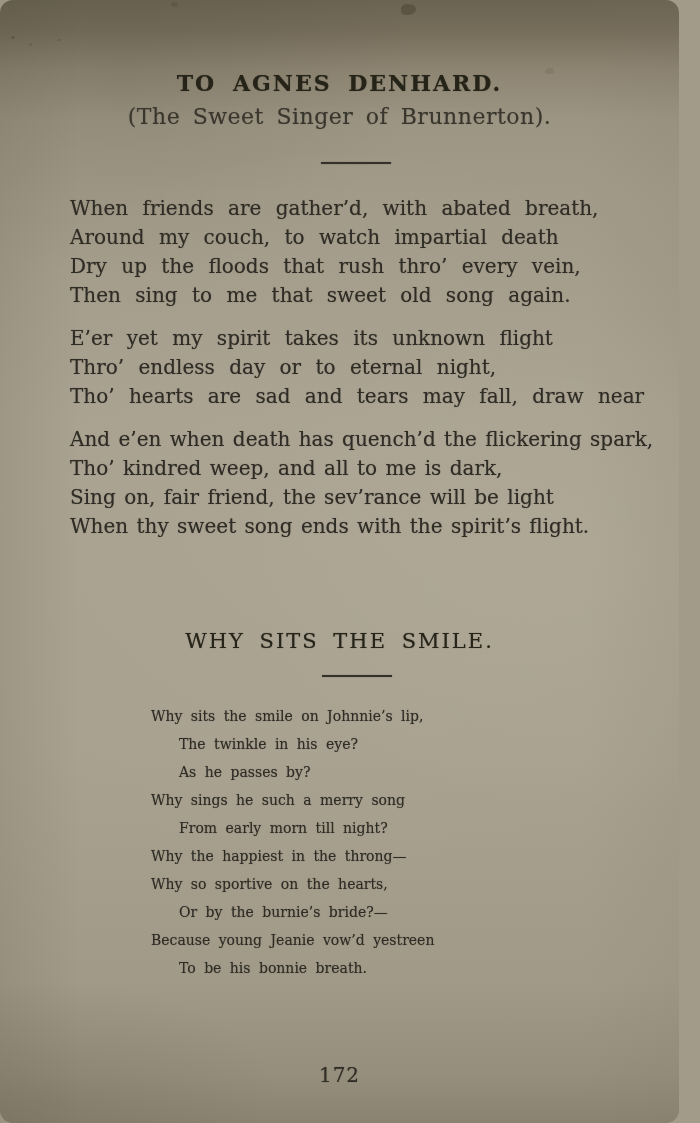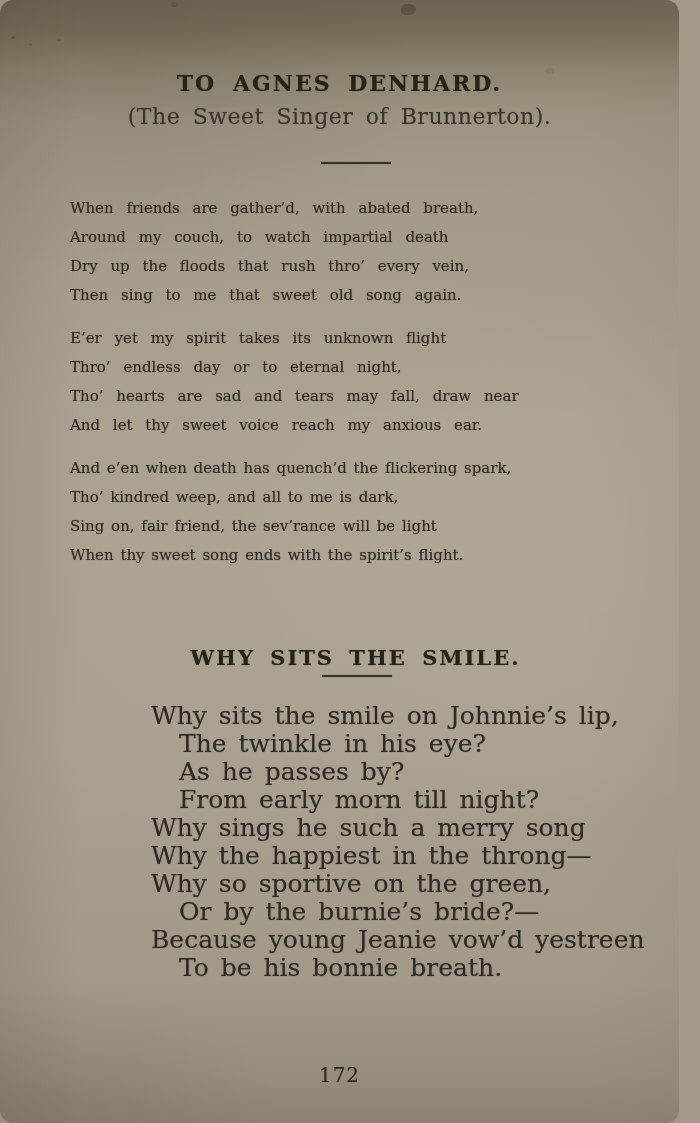--- a/index.html
+++ b/index.html
@@ -58,37 +58,37 @@
   }
   .rule{
     position:absolute;height:2px;background:#33312a;
     box-shadow:0 0 1px rgba(51,49,42,0.8);
   }
   .rule1{left:321px;top:162px;width:70px;}
   .rule2{left:322px;top:675px;width:70px;}
 
   .poem1{
     position:absolute;left:70px;top:194px;width:580px;
-    font-size:15px;line-height:29px;
+    font-size:20px;line-height:29px;
     text-shadow:0 0 1px rgba(46,44,37,0.5);
   }
   .stanza{margin:0 0 14px 0;}
   .stanza.ws-wide .pline{word-spacing:8px;}
   .stanza.ws-narrow .pline{word-spacing:2px;}
   .pline{white-space:nowrap;}
 
   .title2{
-    position:absolute;left:0;top:629px;width:100%;margin:16px;
-    text-align:center;font-size:21px;font-weight:700;
+    position:absolute;left:0;top:629px;width:100%;margin:0;
+    text-align:center;font-size:21px;font-weight:400;
     letter-spacing:2px;word-spacing:6px;color:var(--ink_title);
     text-shadow:0 0 1px rgba(38,36,25,0.6);
   }
   .poem2{
     position:absolute;left:151px;top:702px;width:500px;
-    font-size:25px;line-height:28px;word-spacing:4px;
+    font-size:14px;line-height:28px;word-spacing:4px;
     text-shadow:0 0 1px rgba(46,44,37,0.5);
   }
   .poem2 .pline.indent{padding-left:28px;}
 
   .pagenum{
     position:absolute;left:0;top:1063px;width:100%;
     text-align:center;font-size:20px;letter-spacing:1px;color:#2f2d26;
     text-shadow:0 0 1px rgba(47,45,38,0.5);
   }
 </style>
@@ -113,40 +113,39 @@
       <div class="stanza ws-wide">
         <div class="pline">When friends are gather’d, with abated breath,</div>
         <div class="pline">Around my couch, to watch impartial death</div>
         <div class="pline">Dry up the floods that rush thro’ every vein,</div>
         <div class="pline">Then sing to me that sweet old song again.</div>
       </div>
       <div class="stanza ws-wide">
         <div class="pline">E’er yet my spirit takes its unknown flight</div>
         <div class="pline">Thro’ endless day or to eternal night,</div>
         <div class="pline">Tho’ hearts are sad and tears may fall, draw near</div>
-        <div class="pline">And let thy sweet voice reach my anxious ear.</div>
       </div>
       <div class="stanza ws-narrow">
         <div class="pline">And e’en when death has quench’d the flickering spark,</div>
         <div class="pline">Tho’ kindred weep, and all to me is dark,</div>
         <div class="pline">Sing on, fair friend, the sev’rance will be light</div>
         <div class="pline">When thy sweet song ends with the spirit’s flight.</div>
       </div>
     </div>
 
   <h2 class="title2">WHY SITS THE SMILE.</h2>
   <div class="rule rule2"></div>
 
   <div class="poem2">
       <div class="pline">Why sits the smile on Johnnie’s lip,</div>
       <div class="pline indent">The twinkle in his eye?</div>
       <div class="pline indent">As he passes by?</div>
+      <div class="pline">Why sings he such a merry song</div>
       <div class="pline indent">From early morn till night?</div>
-      <div class="pline">Why sings he such a merry song</div>
       <div class="pline">Why the happiest in the throng—</div>
-      <div class="pline">Why so sportive on the green,</div>
+      <div class="pline">Why so sportive on the hearts,</div>
       <div class="pline indent">Or by the burnie’s bride?—</div>
       <div class="pline">Because young Jeanie vow’d yestreen</div>
       <div class="pline indent">To be his bonnie breath.</div>
     </div>
 
   <div class="pagenum">172</div>
 </div>
 
 </body></html>

